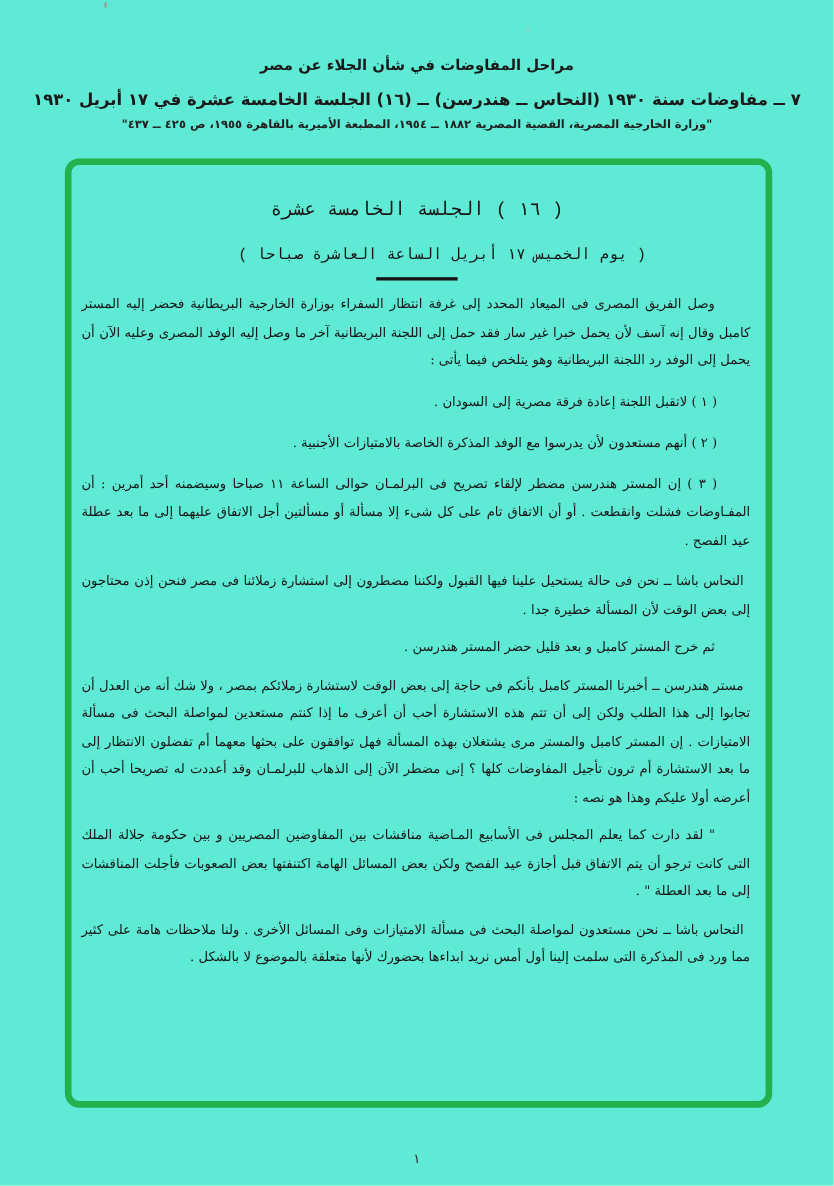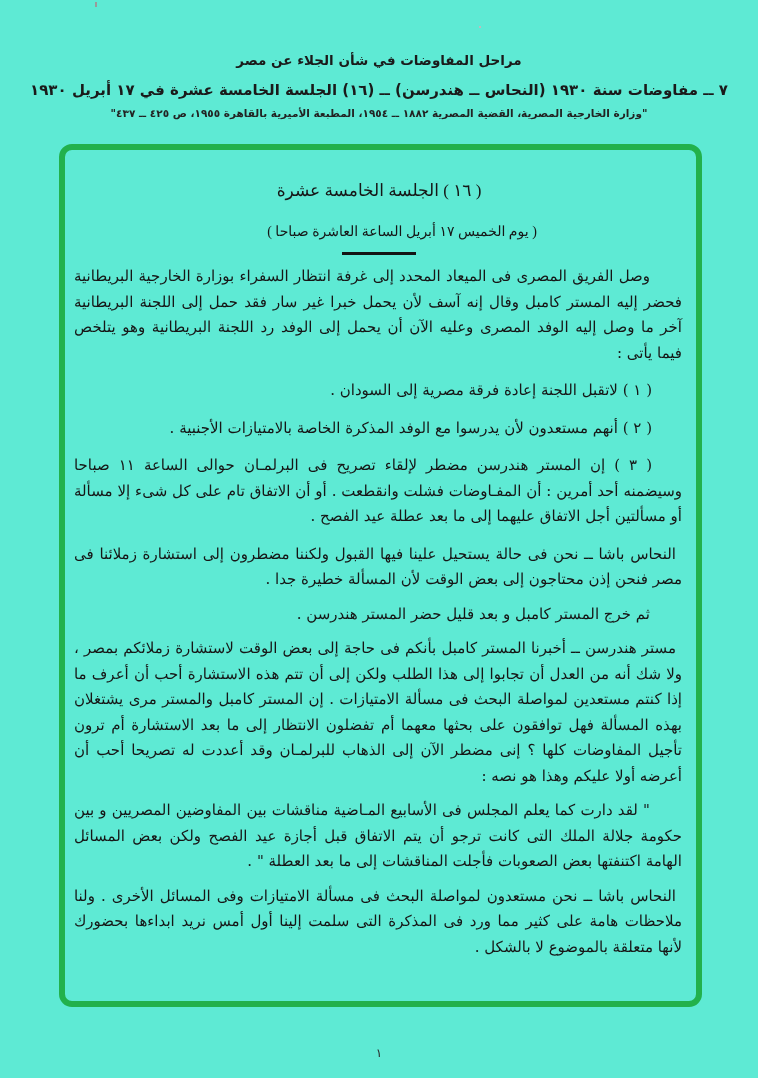--- a/index.html
+++ b/index.html
@@ -52,21 +52,21 @@
     pointer-events: none;
     background: transparent;
   }
   
   .session {
     position: absolute;
     top: 180px;
     left: 0;
     right: 0;
     text-align: center;
-    font-family: Liberation Serif, serif;
+    font-family: Liberation Mono, monospace;
   }
   .session-title {
     font-size: 17px;
     margin-bottom: 22px;
     color: #161616;
   }
   .session-datetime {
     font-size: 14px;
     color: #161616;
     padding-left: 46px;
@@ -77,21 +77,21 @@
     background: #141414;
     margin: 12px auto 0 auto;
   }
   
   .doc-body {
     position: absolute;
     top: 264px;
     right: 76px;
     width: 608px;
     font-family: "DejaVu Serif", serif;
-    font-size: 15px;
+    font-size: 12px;
     line-height: 25.5px;
     text-align: justify;
     color: #161616;
   }
   .para {
     margin: 0 0 9px 0;
     text-indent: 32px;
   }
   .para.item {
     text-indent: 30px;

